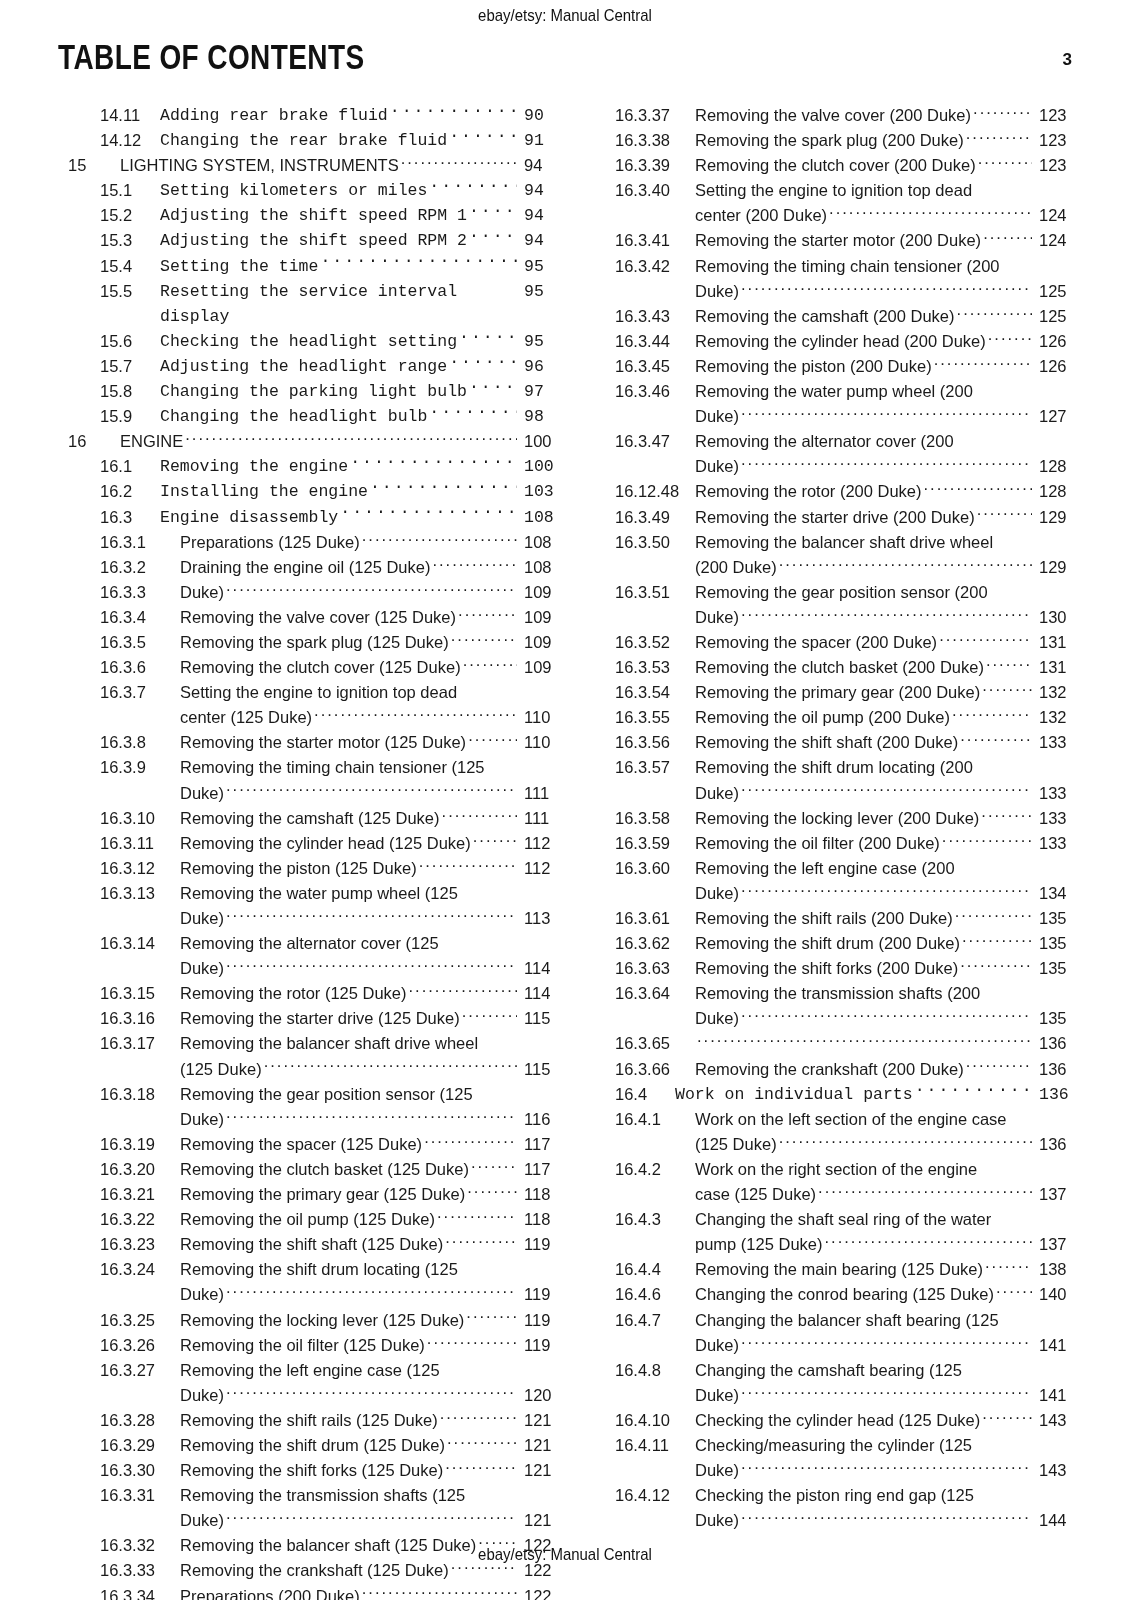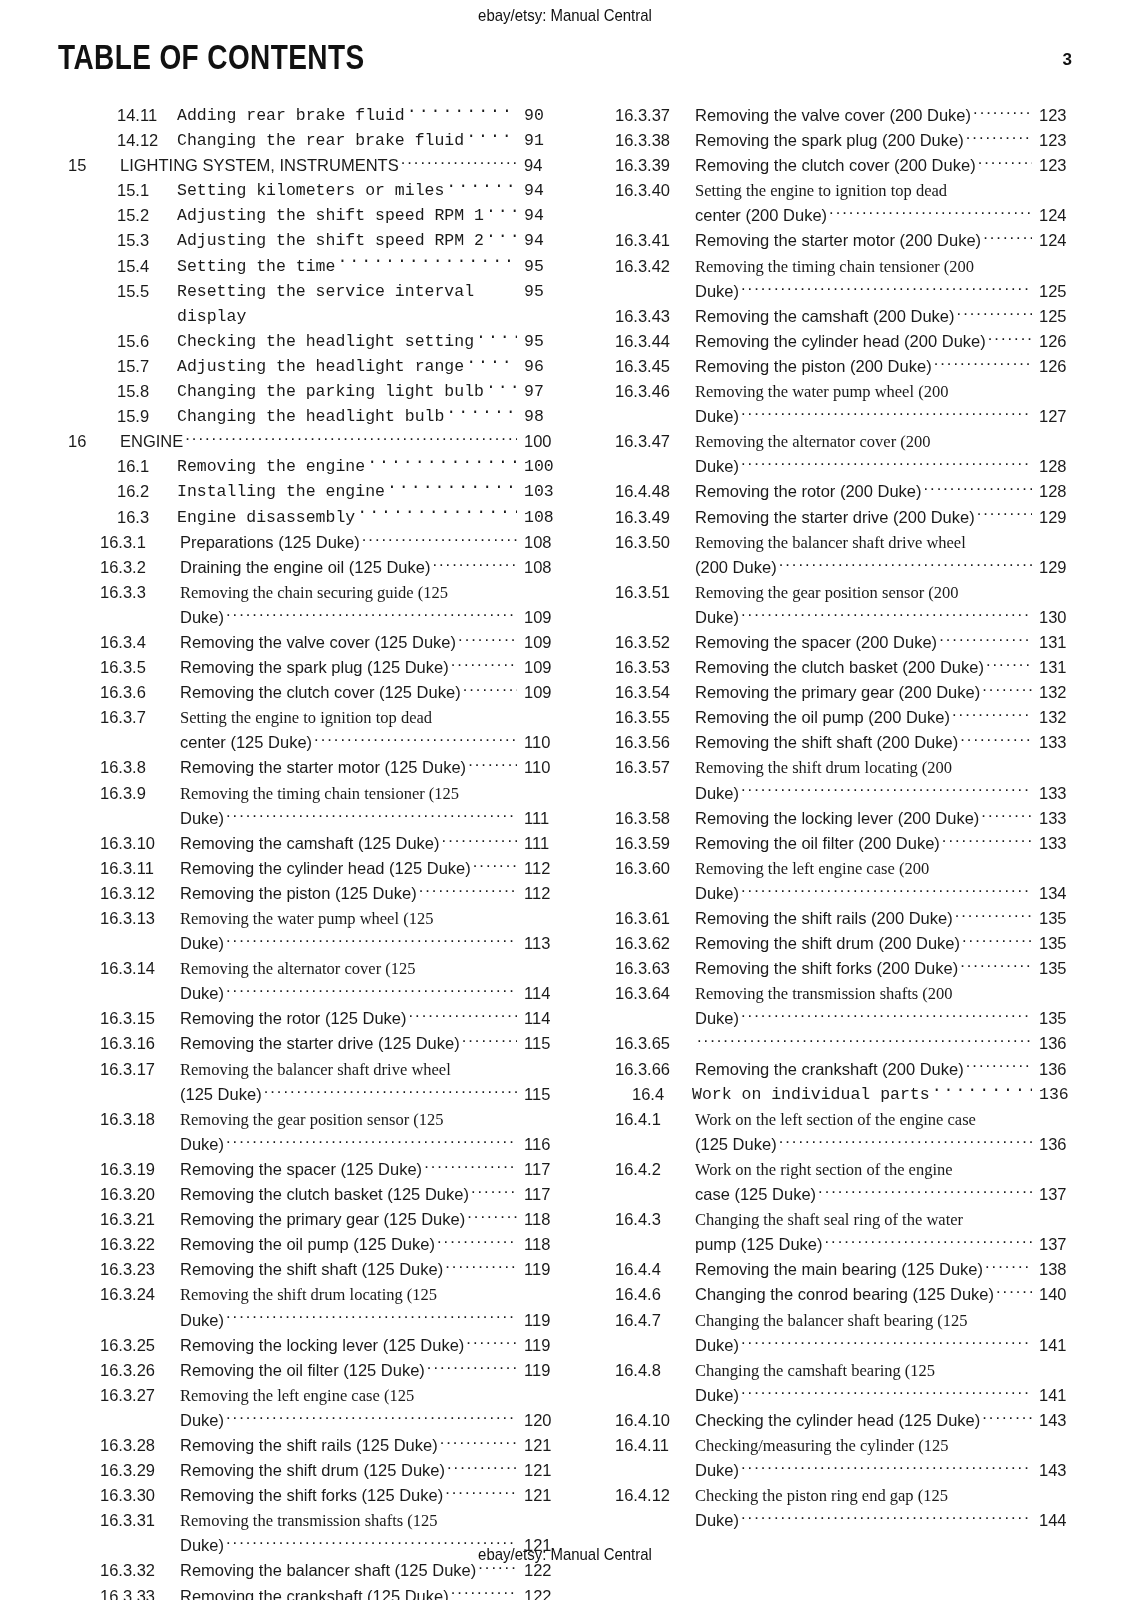--- a/index.html
+++ b/index.html
@@ -94,21 +94,21 @@
   }
   .num {
     flex: 0 0 auto;
     text-align: left;
     white-space: nowrap;
   }
   
   .lvl1 > .num   { width: 40px; margin-left: 8px; }
   .lvl1 > .body  { margin-left: 12px; }
   
-  .lvl2 > .num   { width: 60px; margin-left: 57px; }
+  .lvl2 > .num   { width: 60px; margin-left: 40px; }
   .lvl2 > .body  { margin-left: 0px; font-family: Liberation Mono, monospace; }
   
   .lvl3 > .num   { width: 80px; margin-left: 40px; }
   .lvl3 > .body  { margin-left: 0px; }
 
   .body {
     flex: 1 1 auto;
     min-width: 0;
   }
   
@@ -143,21 +143,20 @@
     width: 34px;
     text-align: left;
     margin-left: 6px;
     white-space: nowrap;
   }
   
   .cont {
     display: flex;
     align-items: flex-end;
     width: 100%;
-    font-family: Liberation Serif, serif;
   }
   .cont .txt { flex: 0 1 auto; }
 </style>
 </head>
 <body>
 
 <div class="running-head">ebay/etsy: Manual Central</div>
 
 <div class="title-row">
   <div class="page-title">TABLE OF CONTENTS</div>
@@ -342,23 +341,20 @@
           <div class="line">
             <span class="txt">Draining the engine oil (125 Duke)</span>
             <span class="leader"></span>
             <span class="pg">108</span>
           </div>
         </div>
       </div>
       <div class="entry lvl3">
         <div class="num">16.3.3</div>
         <div class="body">
-          <div class="cont">
-            <span class="txt">Removing the chain securing guide (125</span>
-          </div>
           <div class="line">
             <span class="txt">Duke)</span>
             <span class="leader"></span>
             <span class="pg">109</span>
           </div>
         </div>
       </div>
       <div class="entry lvl3">
         <div class="num">16.3.4</div>
         <div class="body">
@@ -814,21 +810,21 @@
             <span class="txt">Removing the alternator cover (200</span>
           </div>
           <div class="line">
             <span class="txt">Duke)</span>
             <span class="leader"></span>
             <span class="pg">128</span>
           </div>
         </div>
       </div>
       <div class="entry lvl3">
-        <div class="num">16.4.48</div>
+        <div class="num">16.12.48</div>
         <div class="body">
           <div class="line">
             <span class="txt">Removing the rotor (200 Duke)</span>
             <span class="leader"></span>
             <span class="pg">128</span>
           </div>
         </div>
       </div>
       <div class="entry lvl3">
         <div class="num">16.3.49</div>

